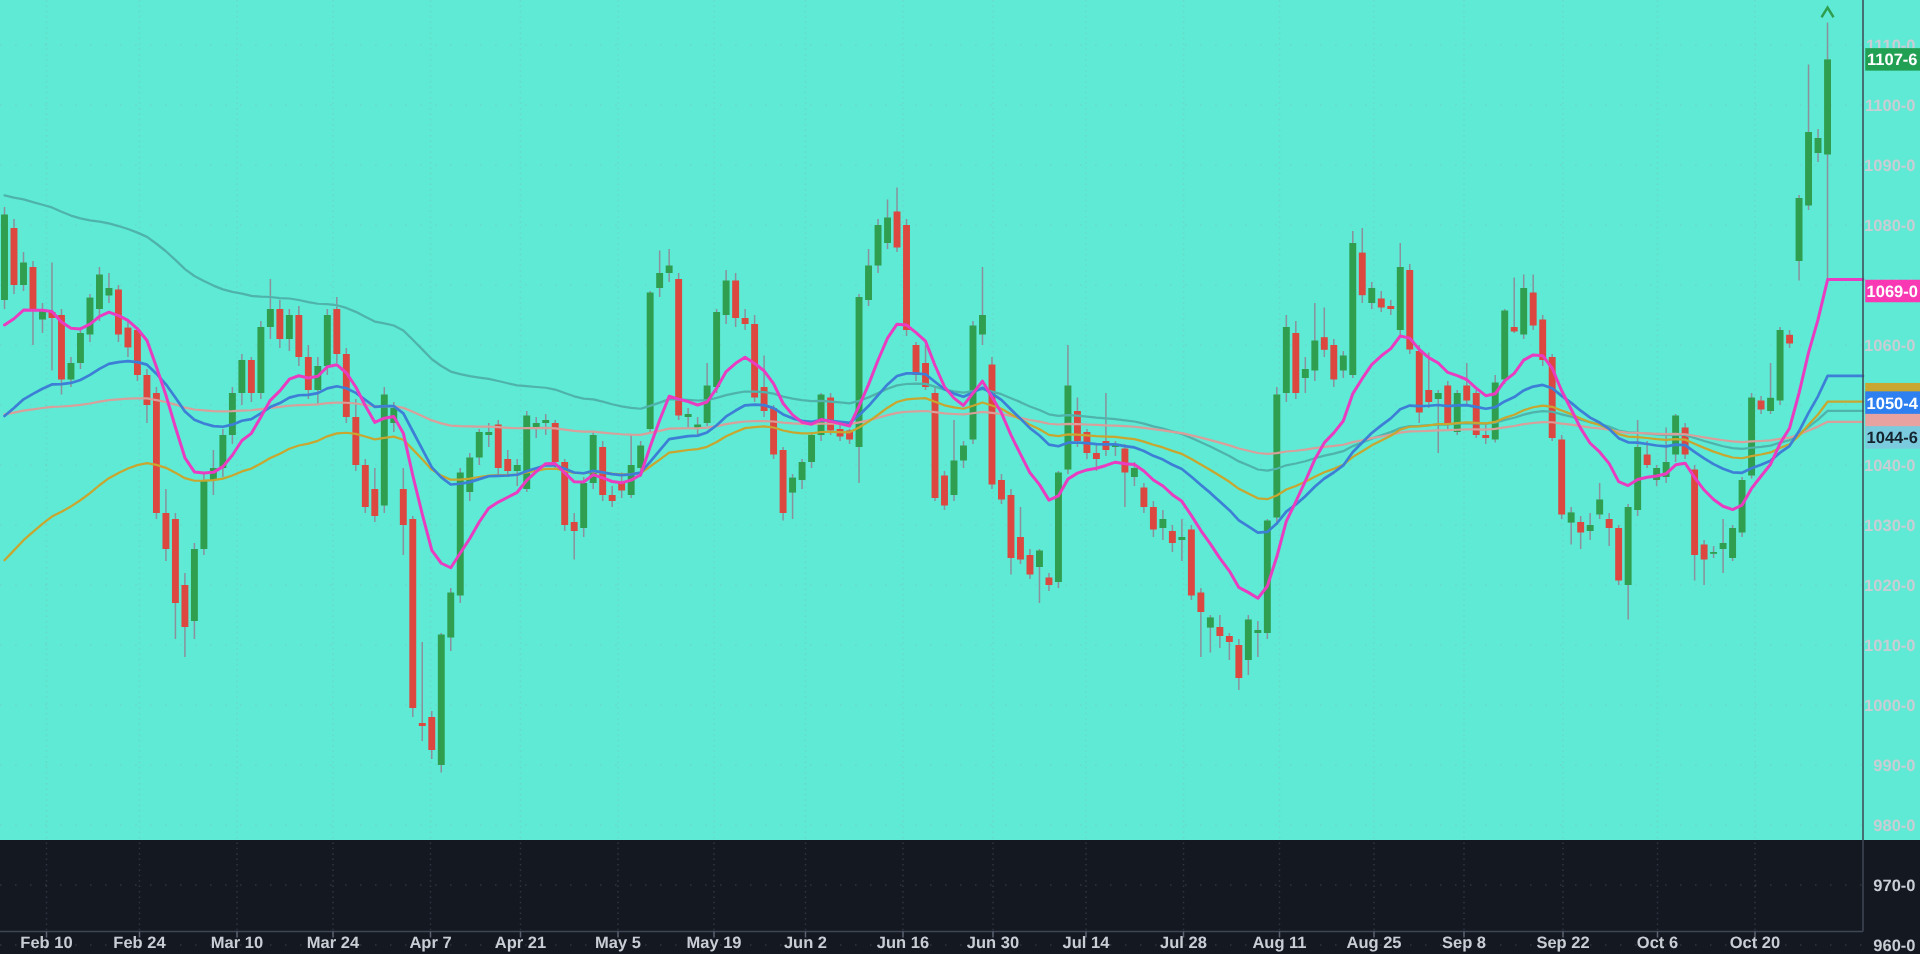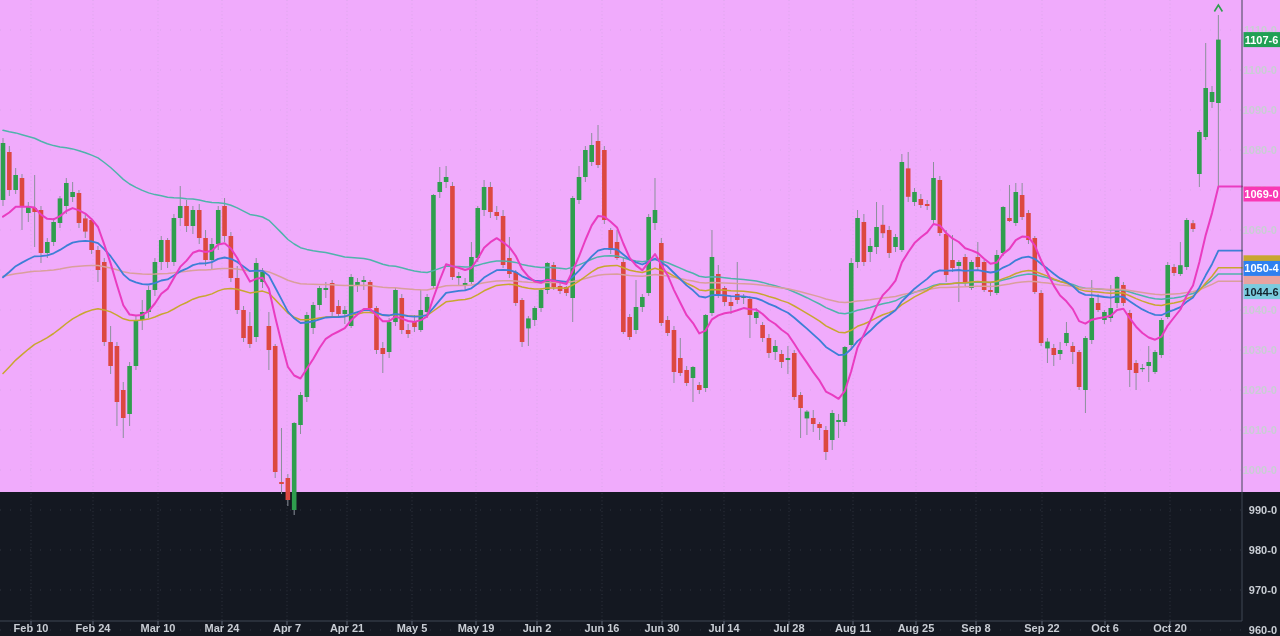--- a/index.html
+++ b/index.html
@@ -1,16 +1,16 @@
 <!DOCTYPE html>
 <html><head>
 <meta charset="utf-8">
 <style>
   html,body{margin:0;padding:0;background:#141821;width:1280px;height:636px;overflow:hidden;}
-  #chart-root{position:relative;width:1280px;height:492px;background:#f0abfc;
+  #chart-root{position:relative;width:1280px;height:560px;background:#5eead4;
     font-family:"Liberation Sans","DejaVu Sans",sans-serif;}
   svg text{font-family:"Liberation Sans","DejaVu Sans",sans-serif;font-weight:bold;}
   .axis-label{font-size:11px;}
 </style>
 </head>
 <body>
 
 <div id="chart-root">
   <svg id="plot" width="1280" height="636" viewBox="0 0 1280 636">
     <g id="grid-layer">

